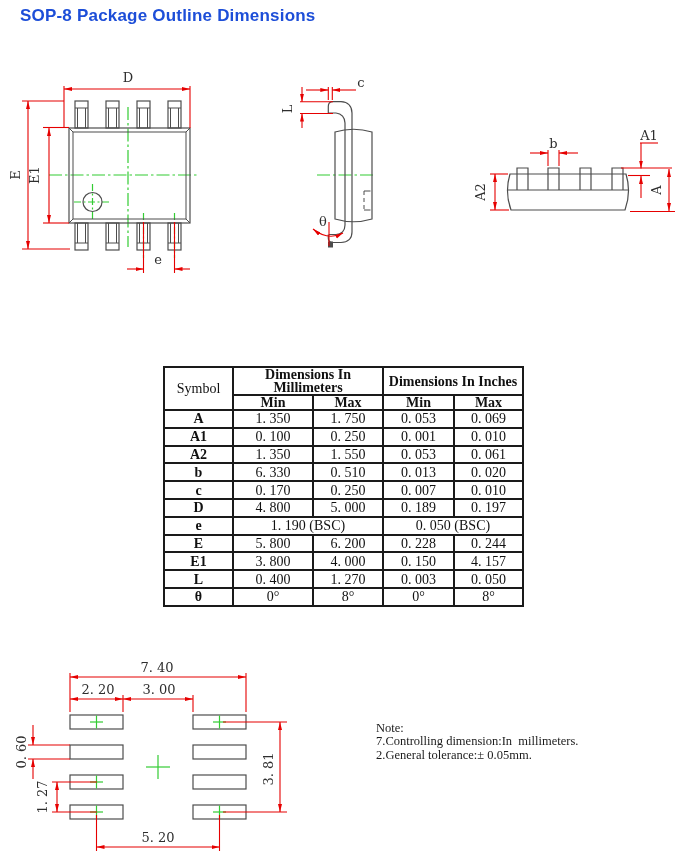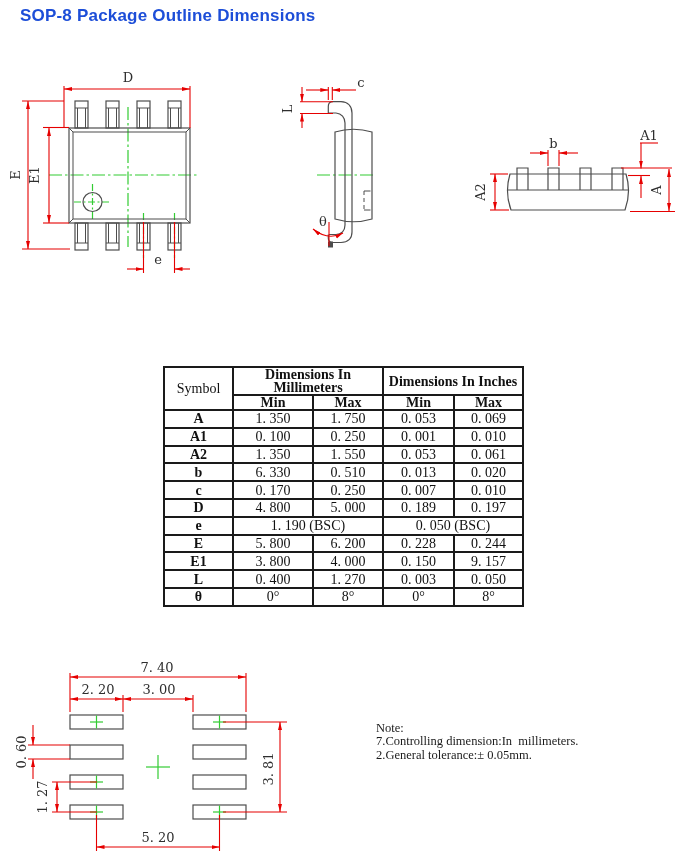--- a/index.html
+++ b/index.html
@@ -308,21 +308,21 @@
           <td>5. 800</td>
           <td>6. 200</td>
           <td>0. 228</td>
           <td>0. 244</td>
         </tr>
     <tr>
           <td class="sym">E1</td>
           <td>3. 800</td>
           <td>4. 000</td>
           <td>0. 150</td>
-          <td>9. 157</td>
+          <td>4. 157</td>
         </tr>
     <tr>
           <td class="sym">L</td>
           <td>0. 400</td>
           <td>1. 270</td>
           <td>0. 003</td>
           <td>0. 050</td>
         </tr>
     <tr>
           <td class="sym">θ</td>

